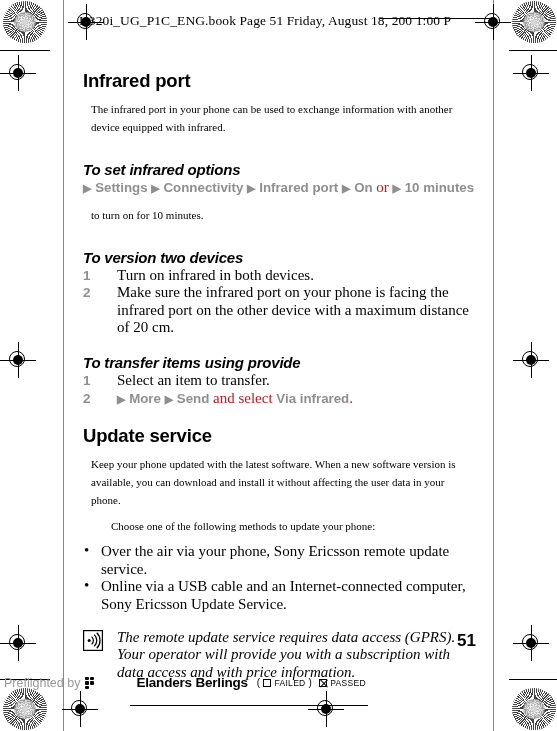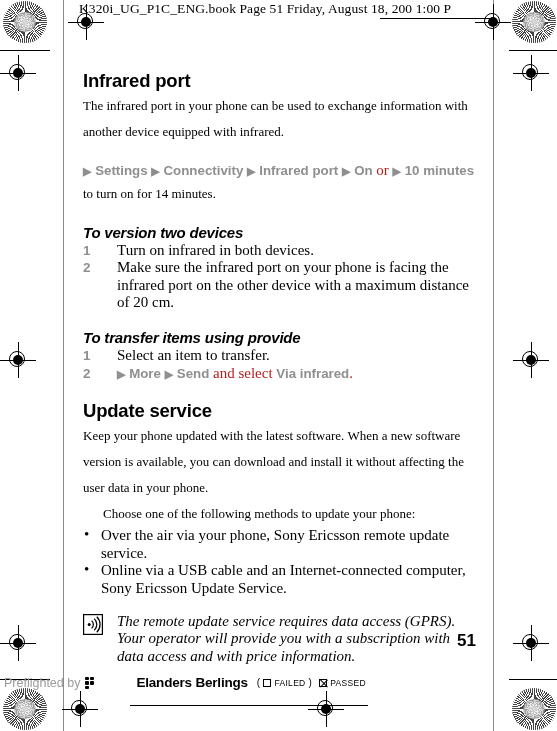--- a/index.html
+++ b/index.html
@@ -69,21 +69,21 @@
 
   .trimline { position: absolute; background: #8a8a8a; }
   .trimline.h { height: 1px; }
   .trimline.v { width: 1px; }
   .trimline.dark { background: #000; height: 1.3px; }
 
   
   .slug {
     position: absolute;
     left: 79px;
-    top: 1px;
+    top: 13px;
     font-family: "Liberation Serif", serif;
     font-size: 13.5px;
     white-space: nowrap;
     letter-spacing: .1px;
   }
 
   
   .page {
     position: absolute;
     left: 83px;
@@ -100,23 +100,23 @@
   }
   h2.sub {
     font-family: "Liberation Sans", sans-serif;
     font-weight: bold;
     font-style: italic;
     font-size: 15px;
     margin: 0 0 1px 0;
     letter-spacing: -0.2px;
   }
   p.body {
-    margin: 0;
-    font-size: 13px;
-    line-height: 26px;
+    margin: 8px;
+    font-size: 11px;
+    line-height: 18px;
   }
   .spacer-lg { height: 17px; }
   .spacer-md { height: 15px; }
 
   
   .nav {
     font-family: "Liberation Sans", sans-serif;
     font-weight: bold;
     font-size: 13.3px;
     color: #8f8f8f;
@@ -337,34 +337,35 @@
 
 <div class="slug">K320i_UG_P1C_ENG.book  Page 51  Friday, August 18, 200  1:00 P</div>
 
 <div class="page">
 
   <h1 class="sec">Infrared port</h1>
   <p class="body">The infrared port in your phone can be used to exchange information with another device equipped with infrared.</p>
 
   <div class="spacer-lg"></div>
 
+  <h2 class="sub">To set infrared options</h2>
   <div class="nav">
     <span class="arw">▶</span>
     <span>Settings</span>
     <span class="arw">▶</span>
     <span>Connectivity</span>
     <span class="arw">▶</span>
     <span>Infrared port</span>
     <span class="arw">▶</span>
     <span>On</span>
     <span class="plain">or</span>
     <span class="arw">▶</span>
     <span>10 minutes</span>
   </div>
-  <p class="body">to turn on for 14 minutes.</p>
+  <p class="body">to turn on for 10 minutes.</p>
 
   <div class="spacer-lg"></div>
 
   <h2 class="sub">To version two devices</h2>
   <ol class="steps">
     <li>
       <span class="num">1</span>
       <span>Turn on infrared in both devices.</span>
     </li>
     <li>

